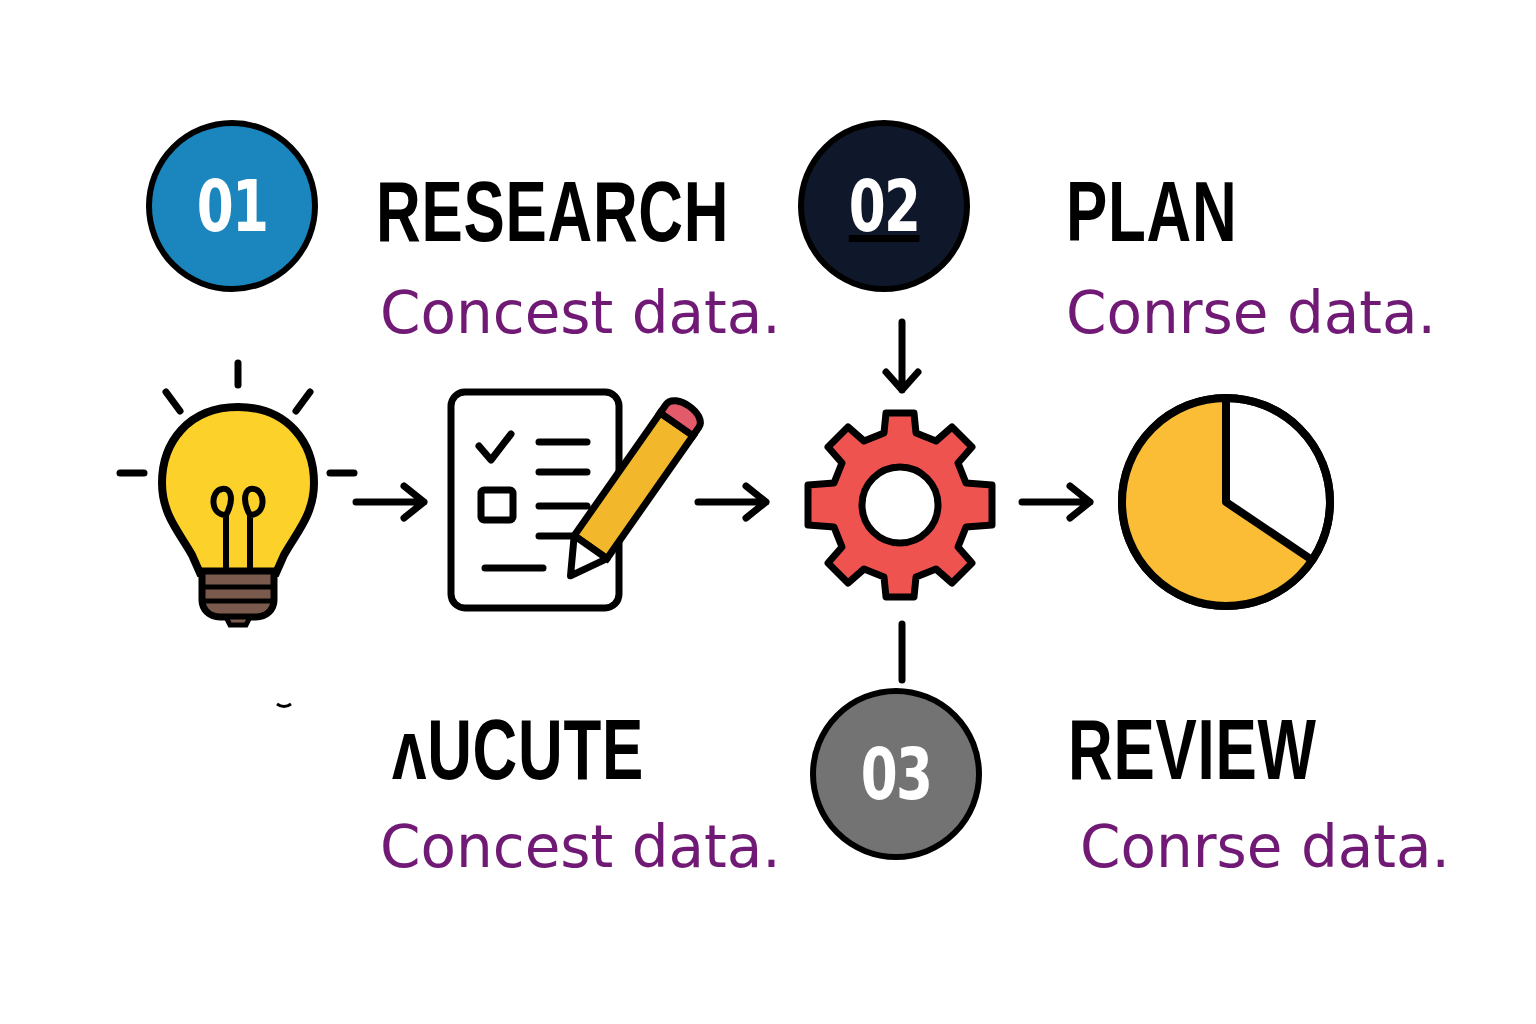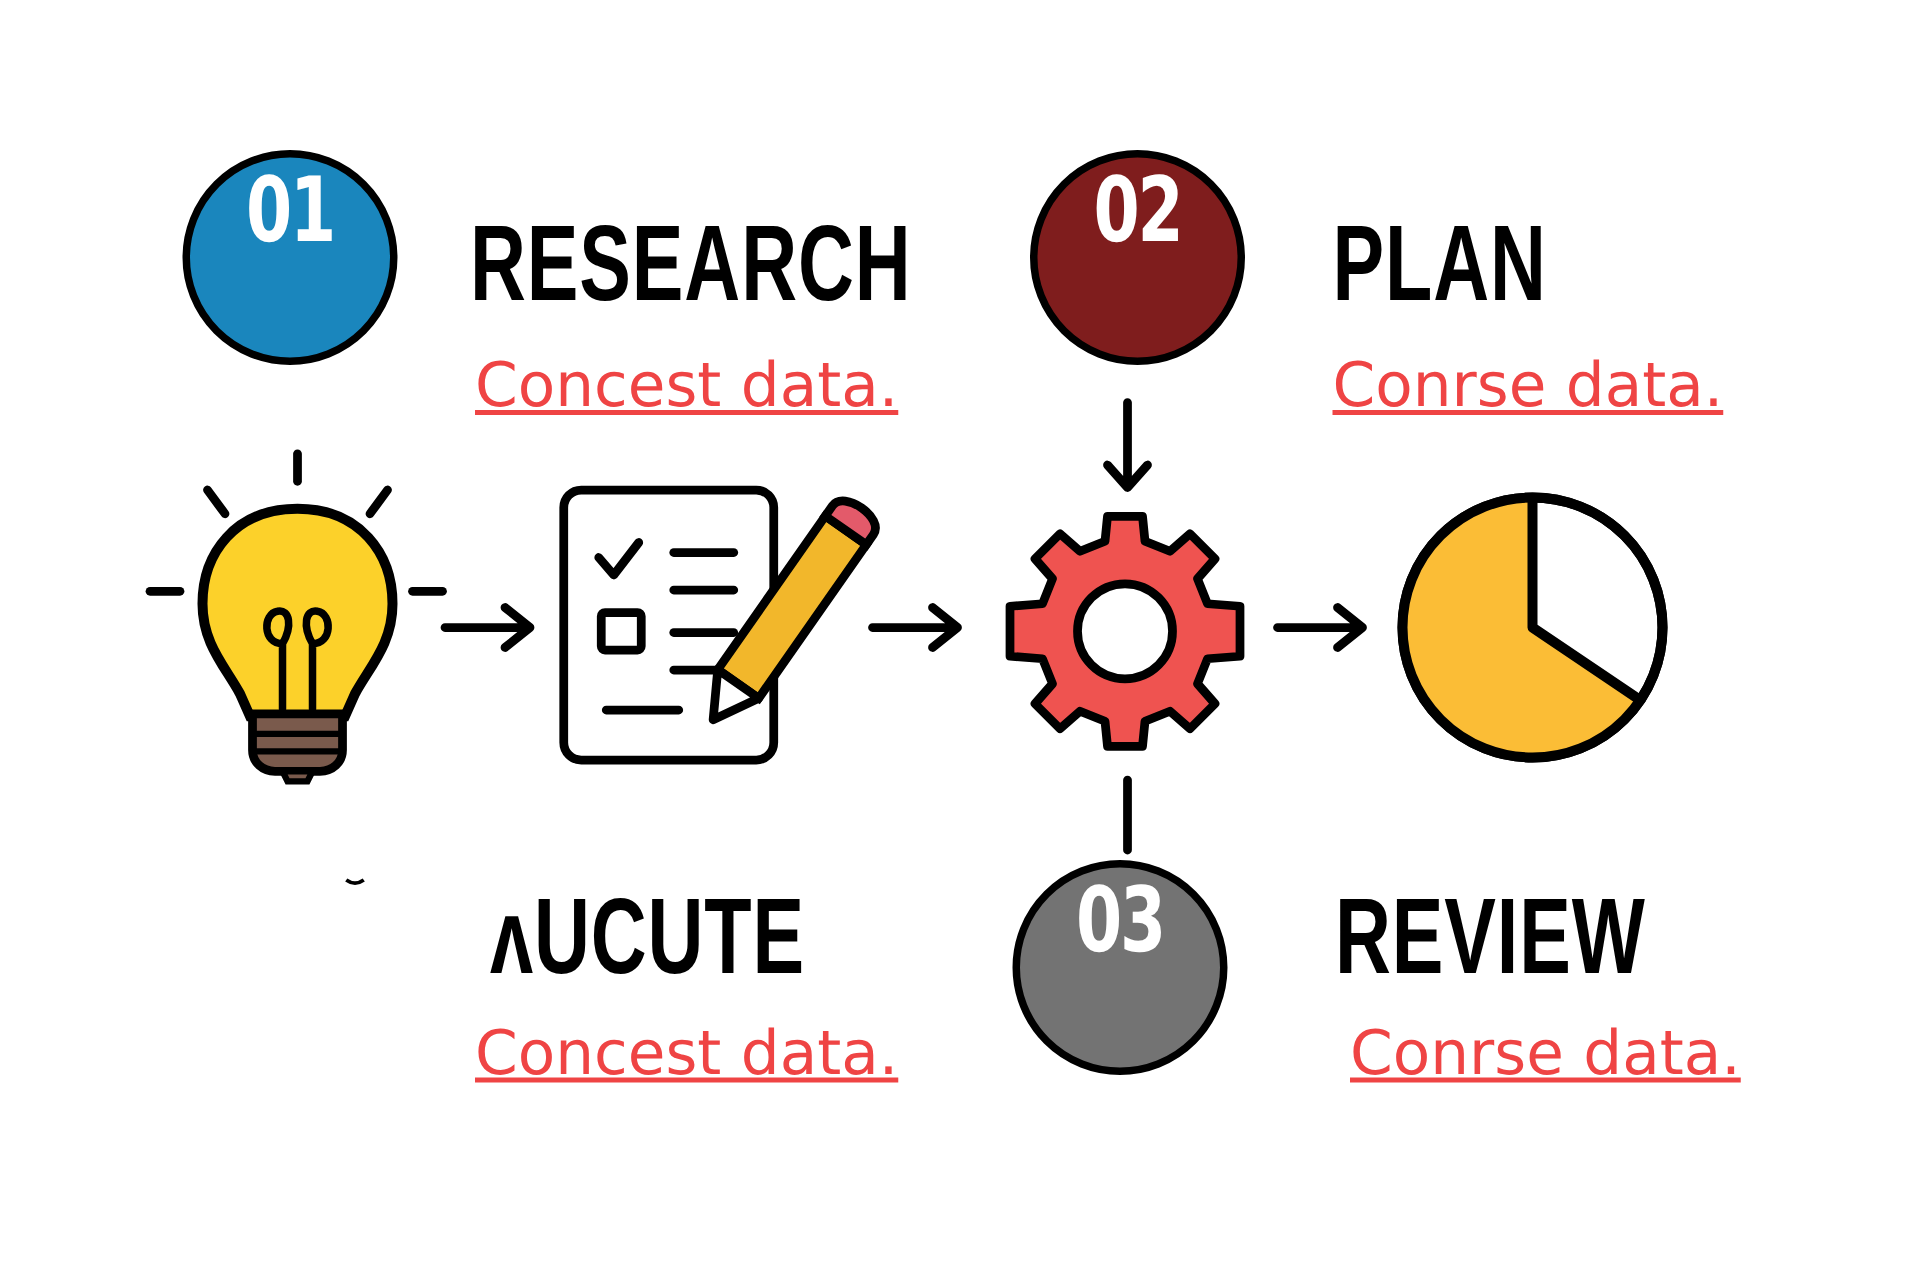--- a/index.html
+++ b/index.html
@@ -1,47 +1,47 @@
 <!DOCTYPE html>
 <html><head>
   <meta charset="utf-8">
   <style>
     html, body { margin: 0; padding: 0; background: #ffffff; }
     body { width: 1536px; height: 1024px; position: relative; overflow: hidden; font-family: "DejaVu Sans", sans-serif; }
     .badge {
       position: absolute; width: 172px; height: 172px; border-radius: 50%;
       border: 6px solid #000; box-sizing: border-box;
-      display: flex; align-items: flex-start; justify-content: center;
+      display: flex; align-items: center; justify-content: center;
     }
     .badge span {
       color: #fff; font-family: "DejaVu Sans Condensed", "DejaVu Sans", sans-serif;
       font-weight: bold; font-size: 72px; letter-spacing: -2px;
       transform: scaleX(0.82); display: inline-block;
     }
     .title {
       position: absolute; font-family: "Liberation Sans Narrow", "Liberation Sans", sans-serif;
       font-weight: bold; font-size: 86px; color: #000; line-height: 1;
       transform: scaleX(0.72); transform-origin: left center; letter-spacing: 1px;
     }
     .desc {
       position: absolute; font-family: "DejaVu Sans", sans-serif;
-      font-size: 49px; color: #ef4444; line-height: 1; letter-spacing: 0px; text-decoration: underline;
+      font-size: 58px; color: #701a75; line-height: 1; letter-spacing: 0px;
     }
     svg { position: absolute; overflow: visible; }
   </style>
 </head>
 <body>
 
 <div class="badge" style="left:146px; top:120px; background:#1a86bd;">
   <span>01</span>
 </div>
 <div class="title" style="left:376px; top:168px;">RESEARCH</div>
 <div class="desc" style="left:380px; top:284px;">Concest data.</div>
 
-<div class="badge" style="left:824px; top:120px; background:#7f1d1d;">
+<div class="badge" style="left:798px; top:120px; background:#0f172a;text-decoration:underline;">
   <span>02</span>
 </div>
 <div class="title" style="left:1066px; top:168px;">PLAN</div>
 <div class="desc" style="left:1066px; top:284px;">Conrse data.</div>
 
 <div class="title" style="left:392px; top:706px;">ʌUCUTE</div>
 <div class="desc" style="left:380px; top:818px;">Concest data.</div>
 <svg style="left:276px; top:703px;" width="16" height="6">
     <path d="M1 1 Q8 6 15 1" stroke="#000" stroke-width="3" fill="none"></path>
   </svg>

